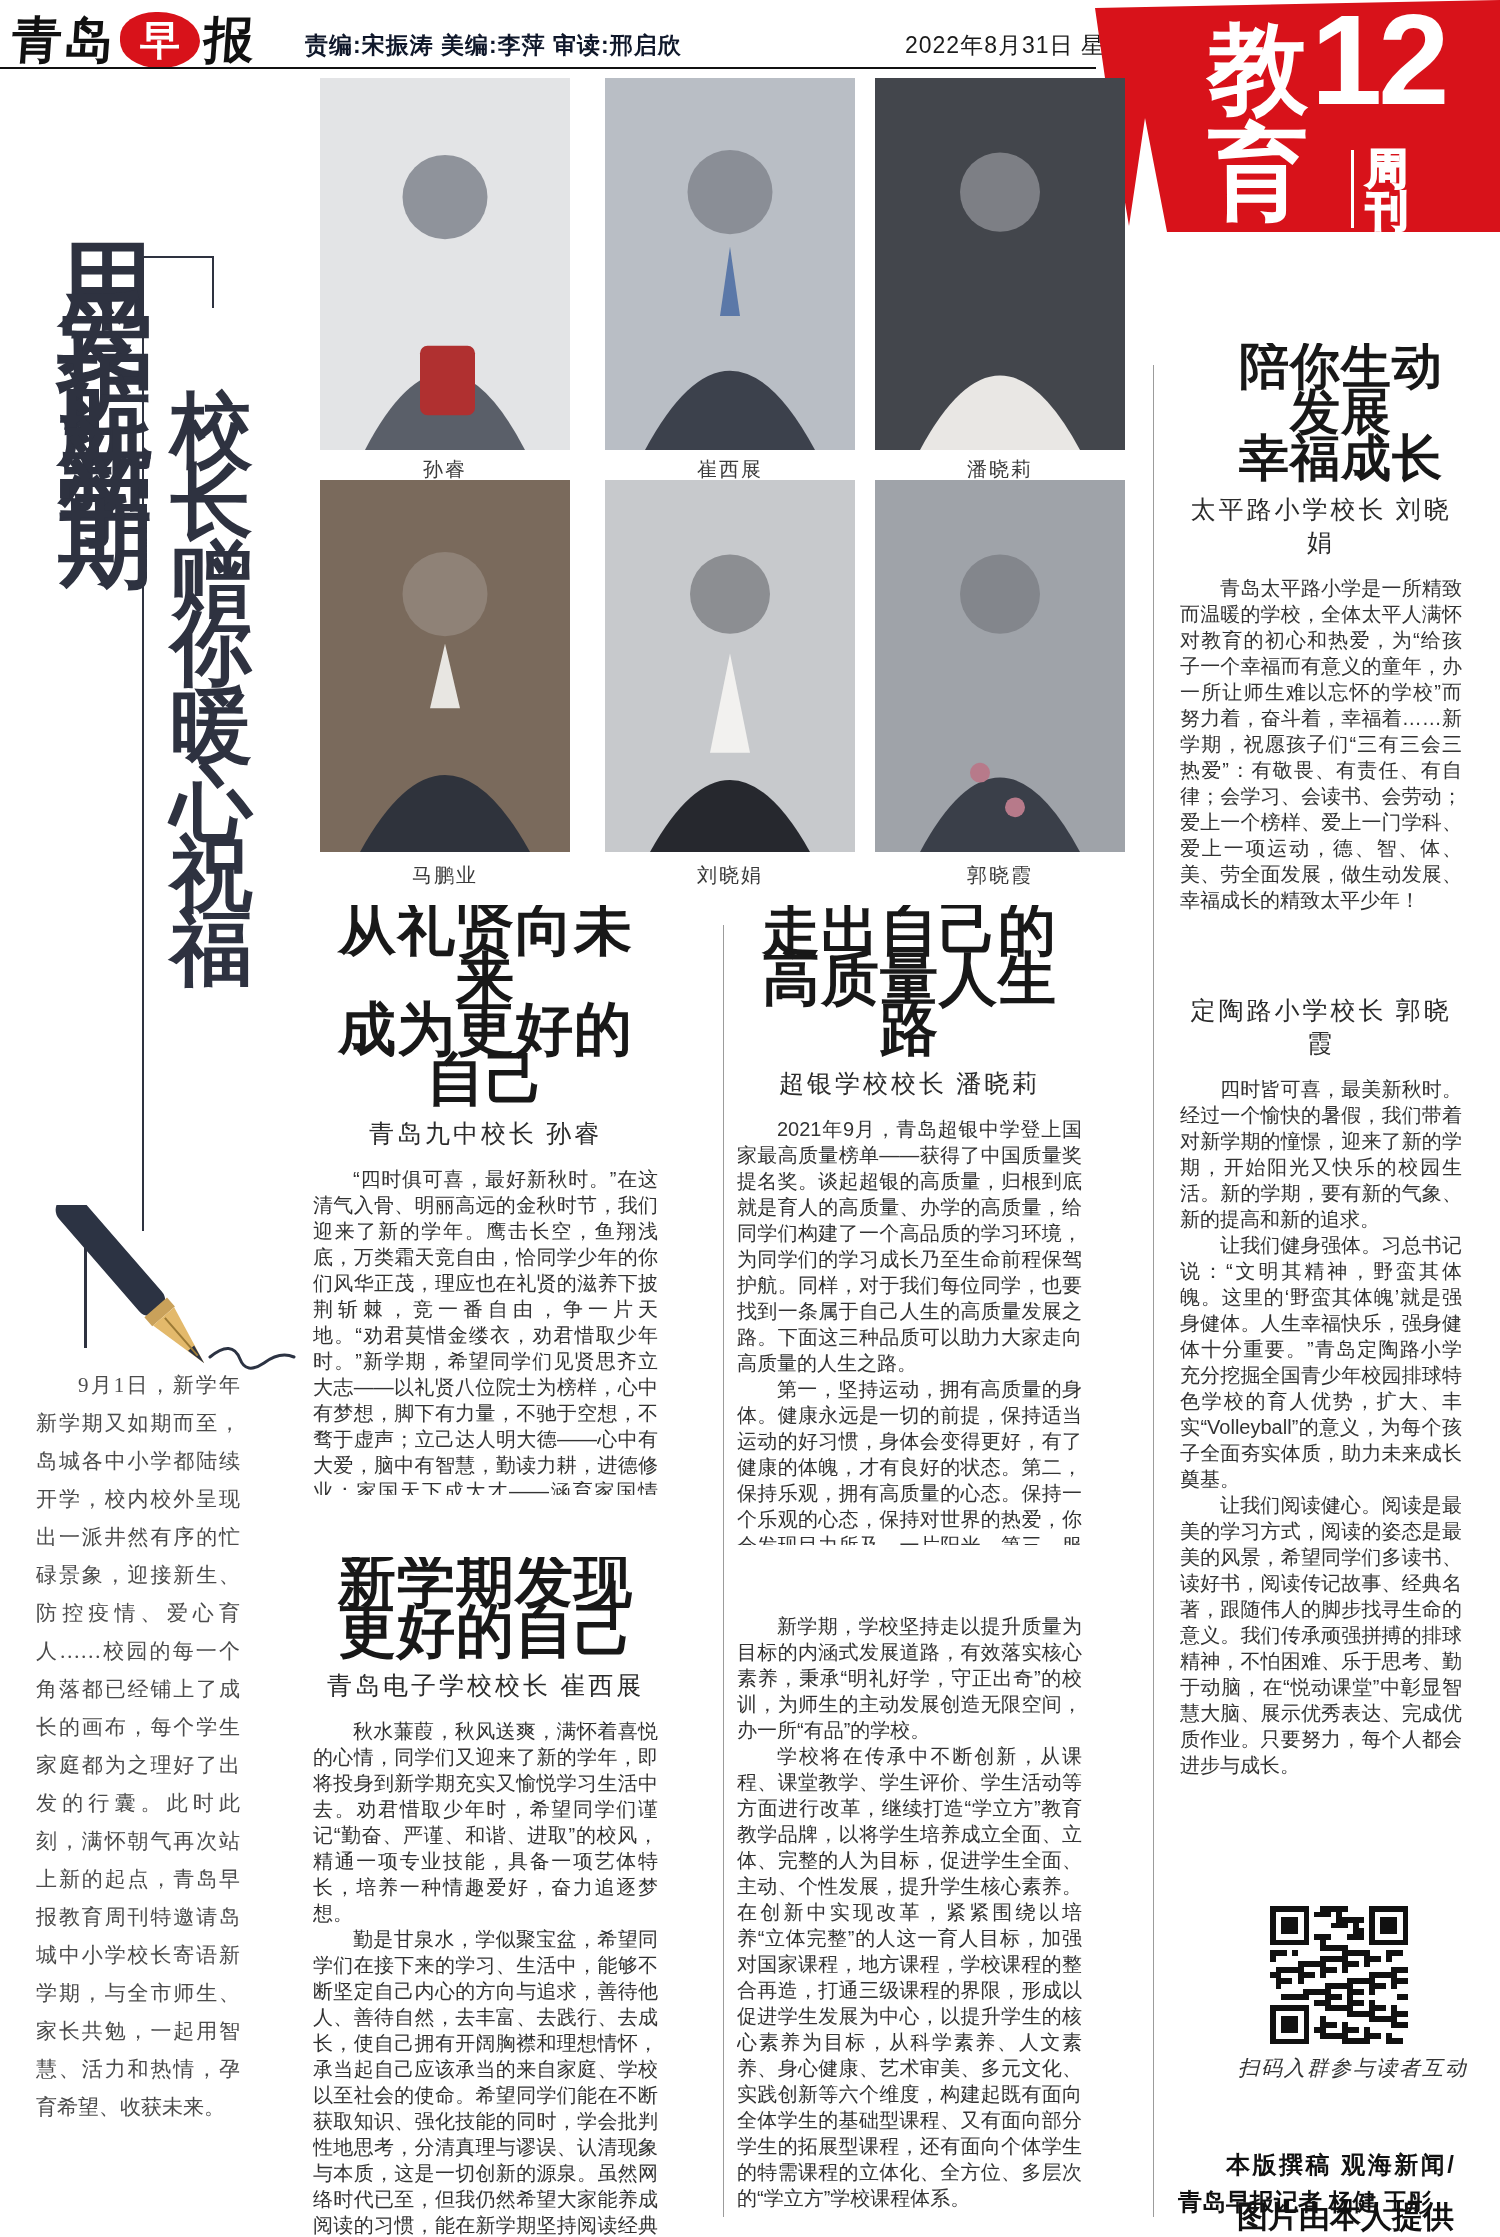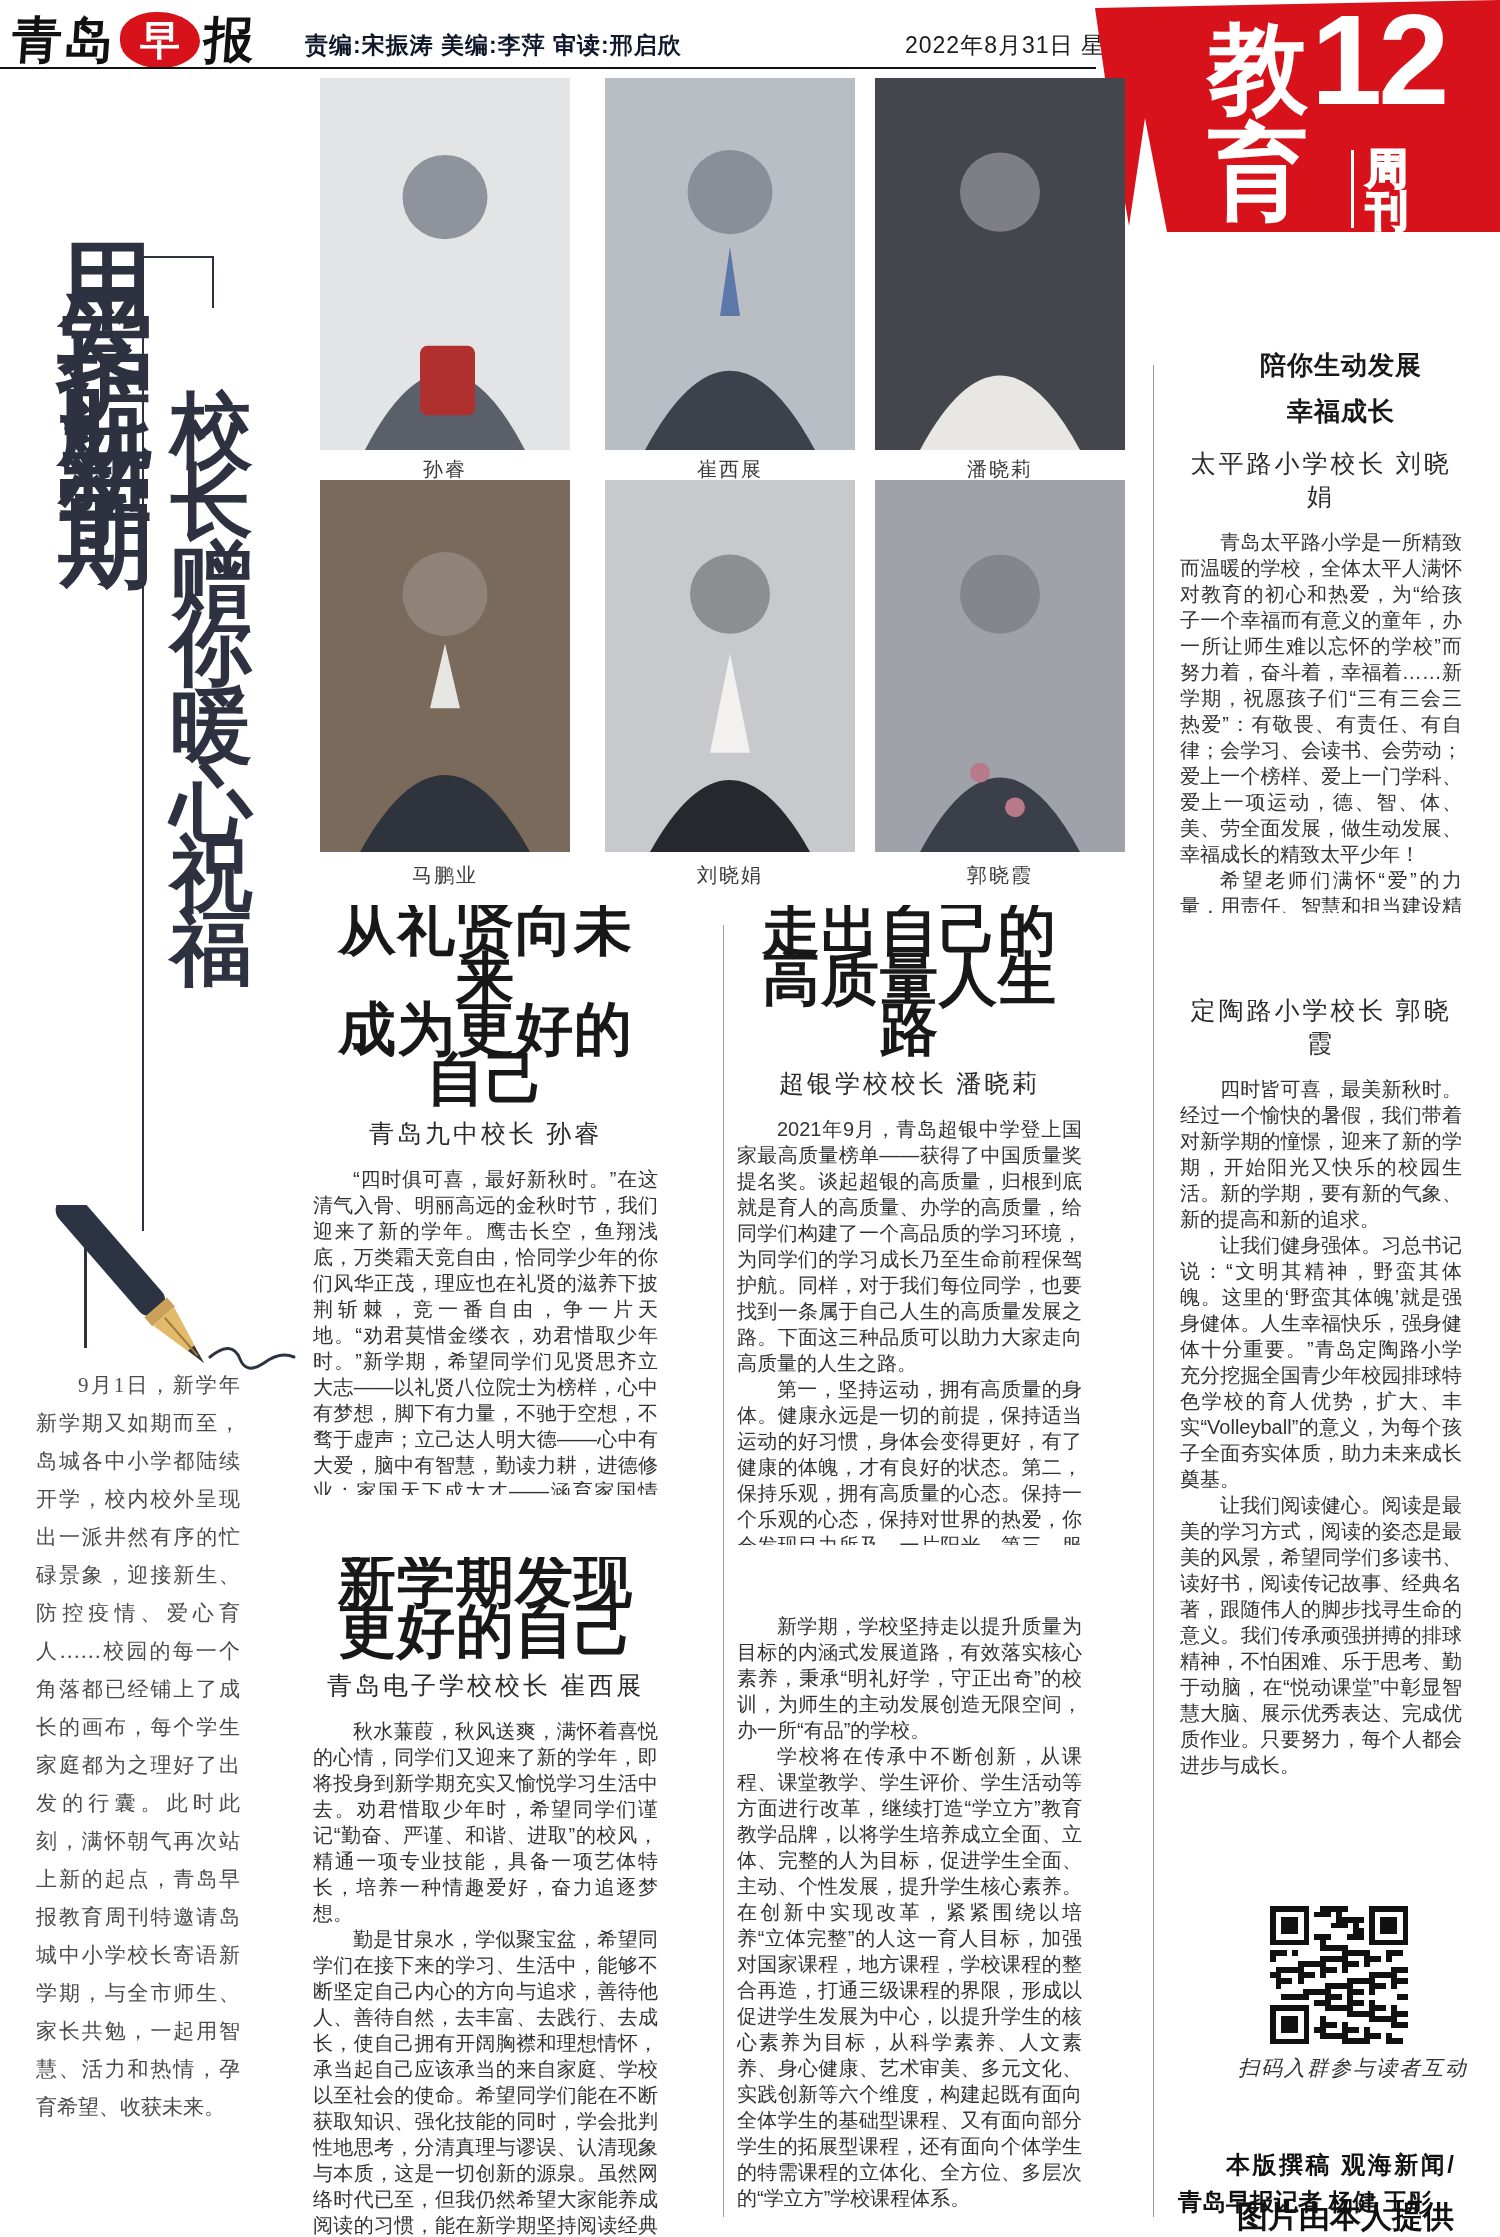--- a/index.html
+++ b/index.html
@@ -43,21 +43,21 @@
   .photo{position:absolute;overflow:hidden;}
   .photo svg{display:block;}
   .caption{position:absolute;font-family:"Liberation Serif",serif;font-size:20px;color:#3a3a3a;
            text-align:center;letter-spacing:2px;}
   
   .col-rule{position:absolute;width:1px;background:#9c9c9c;}
   
   .article{position:absolute;}
   .a-title{font-family:"Liberation Serif",serif;font-weight:900;color:#181818;text-align:center;
            font-size:58px;line-height:50px;letter-spacing:1px;}
-  .a-title.small{font-size:26px;line-height:46px;margin-left:40px;}
+  .a-title.small{font-size:50px;line-height:46px;margin-left:40px;}
   .a-byline{font-family:"Liberation Serif",serif;font-size:25px;color:#2b2b2b;text-align:center;
             letter-spacing:3px;margin-top:12px;}
   .a-body{margin-top:16px;font-size:20px;line-height:26px;color:#333;text-align:justify;}
   .a-body p{margin:0;text-indent:2em;}
   
   .qr{position:absolute;left:1270px;top:1906px;width:138px;height:138px;background:#fff;}
   .qr-caption{position:absolute;left:1168px;top:2054px;width:300px;text-align:right;
               font-family:"Liberation Serif",serif;font-style:italic;font-size:21px;color:#333;letter-spacing:2px;}
   .hotline{position:absolute;left:1236px;top:2090px;display:flex;align-items:center;}
   .hot-label{background:#d8121a;color:#fff;font-weight:900;font-size:24px;padding:3px 8px 5px 10px;

